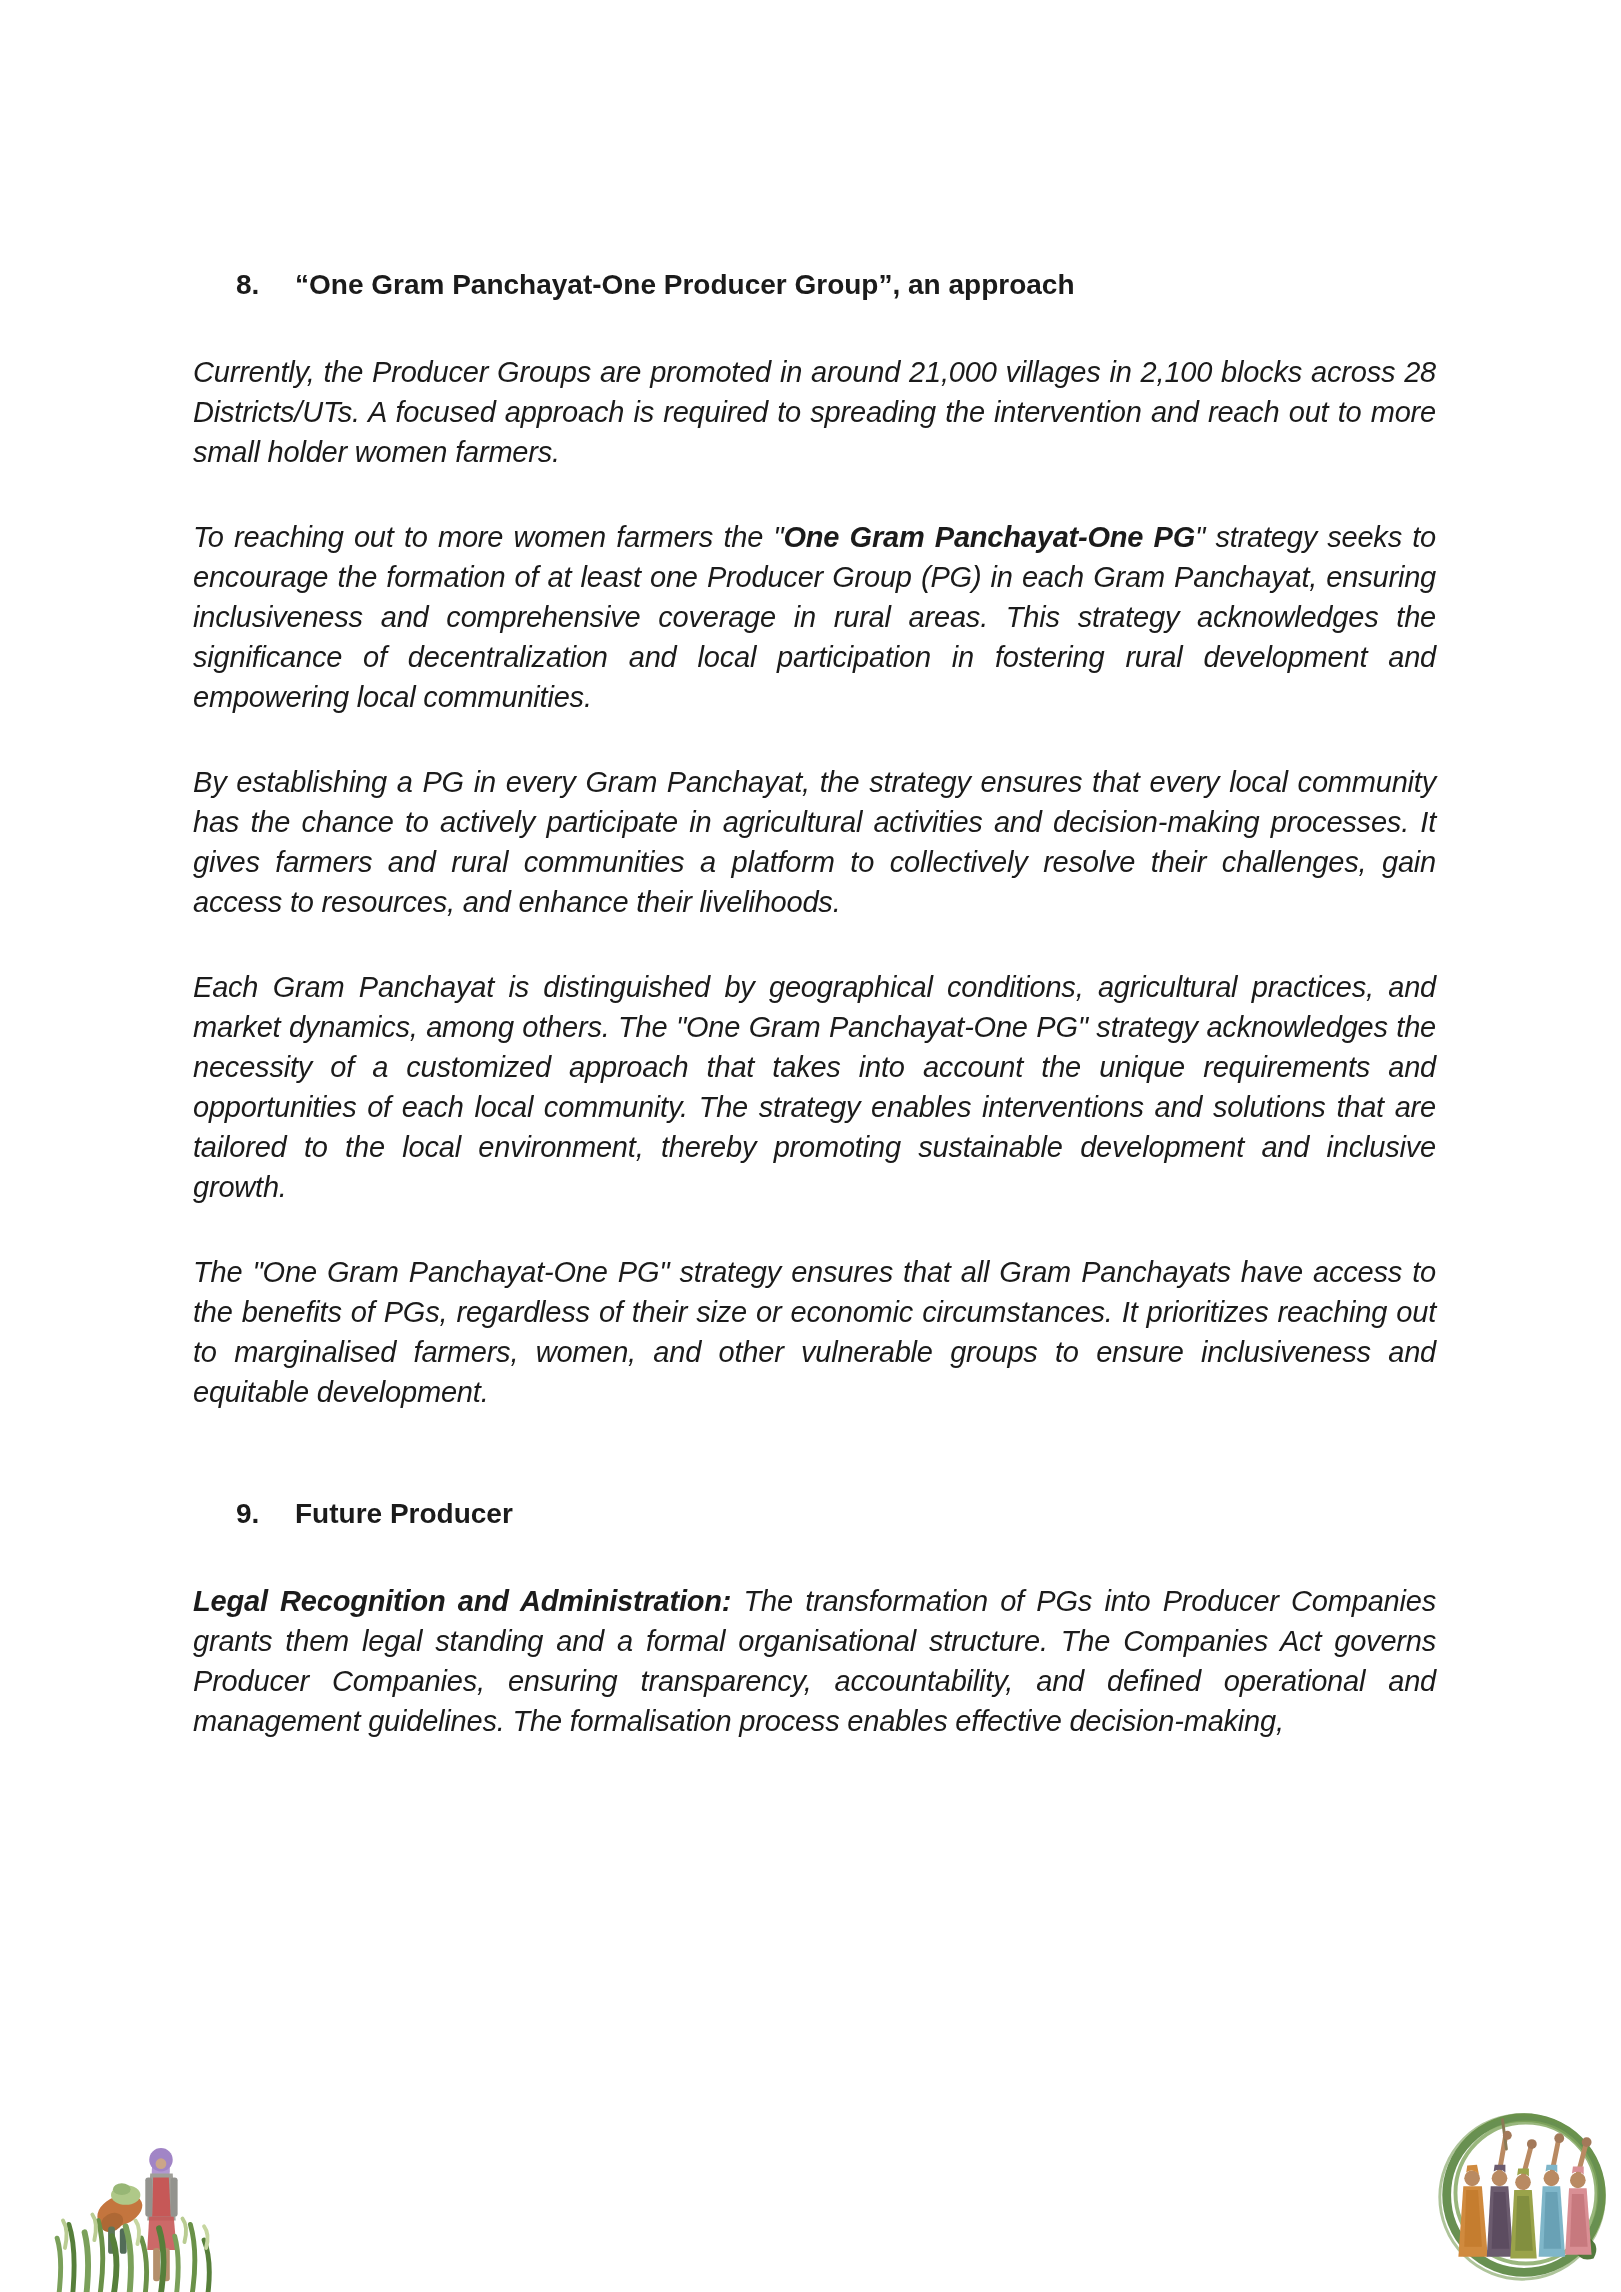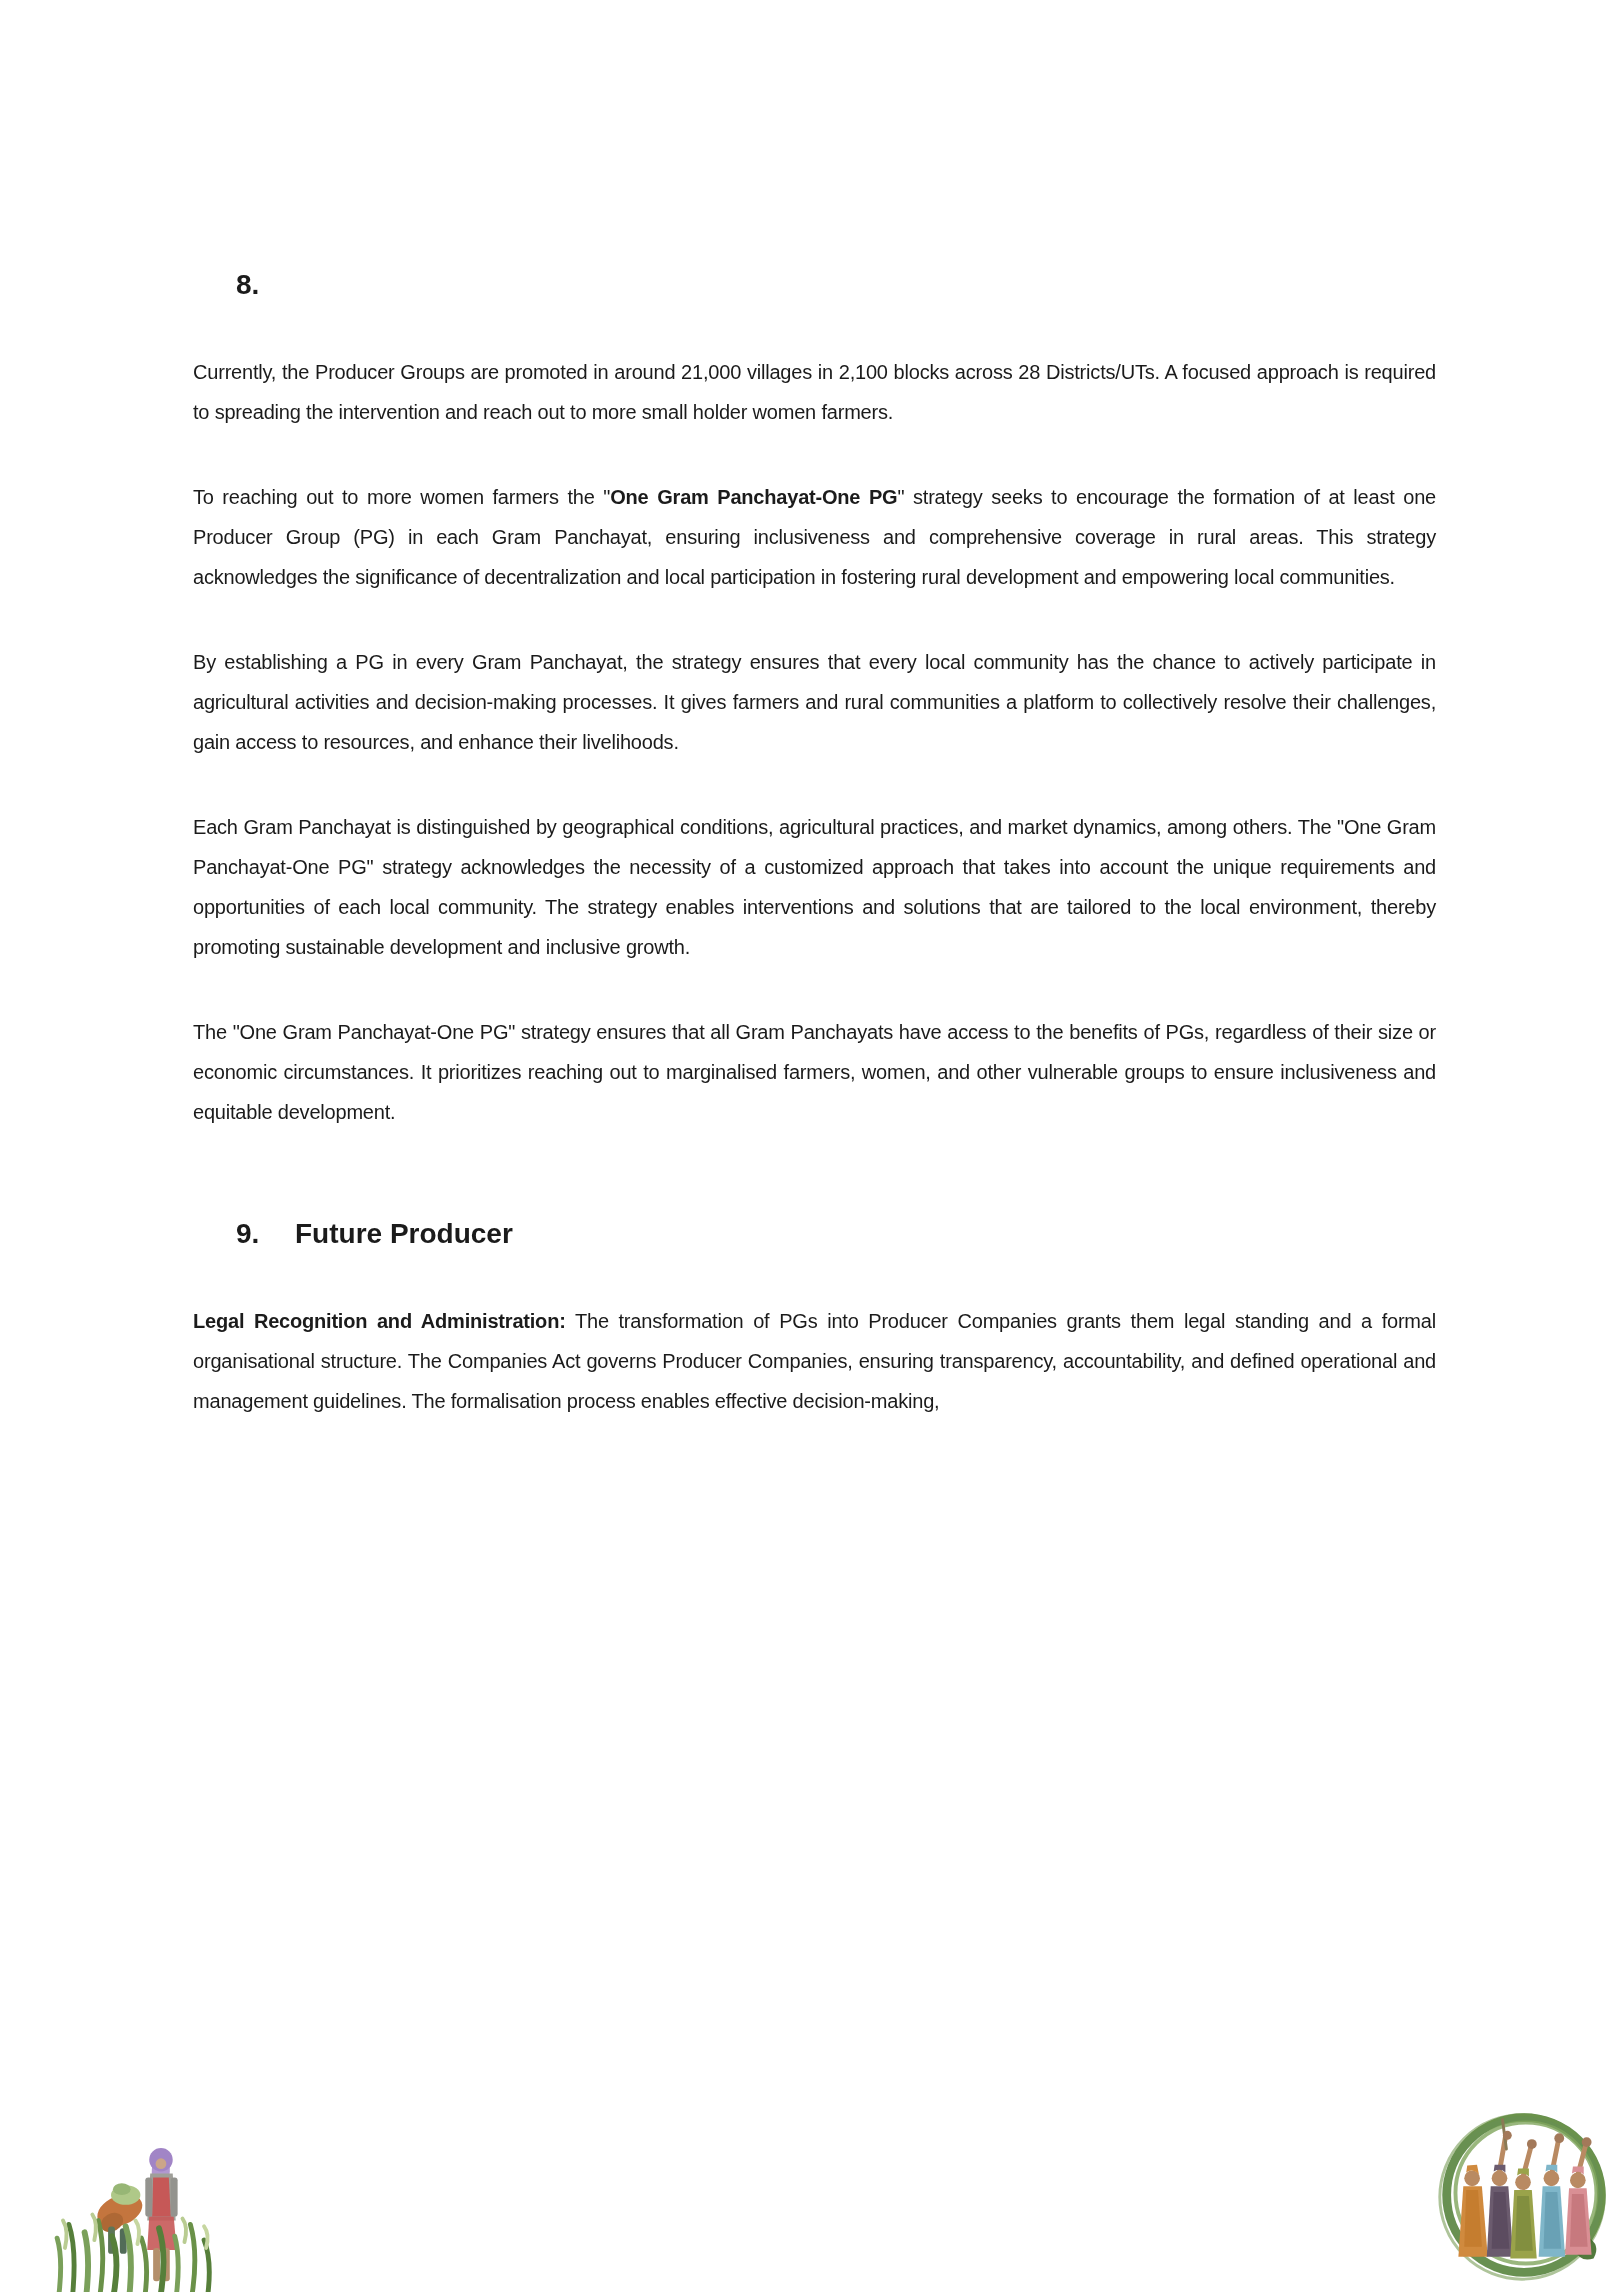--- a/index.html
+++ b/index.html
@@ -9,25 +9,26 @@
     background:#ffffff;
     overflow:hidden;
     font-family:"Liberation Sans", sans-serif;
     color:#1b1b1b;
   }
   .content{
     position:absolute;
     left:193px; top:265px; width:1243px;
   }
   .para{
-    font-size:20px;
+    font-size:29px;
     line-height:40px;
     text-align:justify;
     letter-spacing:-0.2px;
     margin:0 0 45px 0;
+    font-style:italic;
   }
   .para .b{font-weight:bold;}
   .heading{
     display:flex;
     font-weight:bold;
     font-size:28px;
     line-height:40px;
     margin:0 0 47px 0;
   }
   .heading .num{
@@ -49,20 +50,21 @@
 </style>
 </head>
 <body>
 
 <div class="page">
 
   <div class="content">
 
     <div class="heading">
       <span class="num">8.</span>
+      <span>“One Gram Panchayat-One Producer Group”, an approach</span>
     </div>
 
     <p class="para">Currently, the Producer Groups are promoted in around 21,000 villages in 2,100 blocks across 28 Districts/UTs. A focused approach is required to spreading the intervention and reach out to more small holder women farmers.</p>
 
     <p class="para"><span>To reaching out to more women farmers the "</span><span class="b">One Gram Panchayat-One PG</span><span>" strategy seeks to encourage the formation of at least one Producer Group (PG) in each Gram Panchayat, ensuring inclusiveness and comprehensive coverage in rural areas. This strategy acknowledges the significance of decentralization and local participation in fostering rural development and empowering local communities.</span></p>
 
     <p class="para">By establishing a PG in every Gram Panchayat, the strategy ensures that every local community has the chance to actively participate in agricultural activities and decision-making processes. It gives farmers and rural communities a platform to collectively resolve their challenges, gain access to resources, and enhance their livelihoods.</p>
 
     <p class="para">Each Gram Panchayat is distinguished by geographical conditions, agricultural practices, and market dynamics, among others. The "One Gram Panchayat-One PG" strategy acknowledges the necessity of a customized approach that takes into account the unique requirements and opportunities of each local community. The strategy enables interventions and solutions that are tailored to the local environment, thereby promoting sustainable development and inclusive growth.</p>
 

